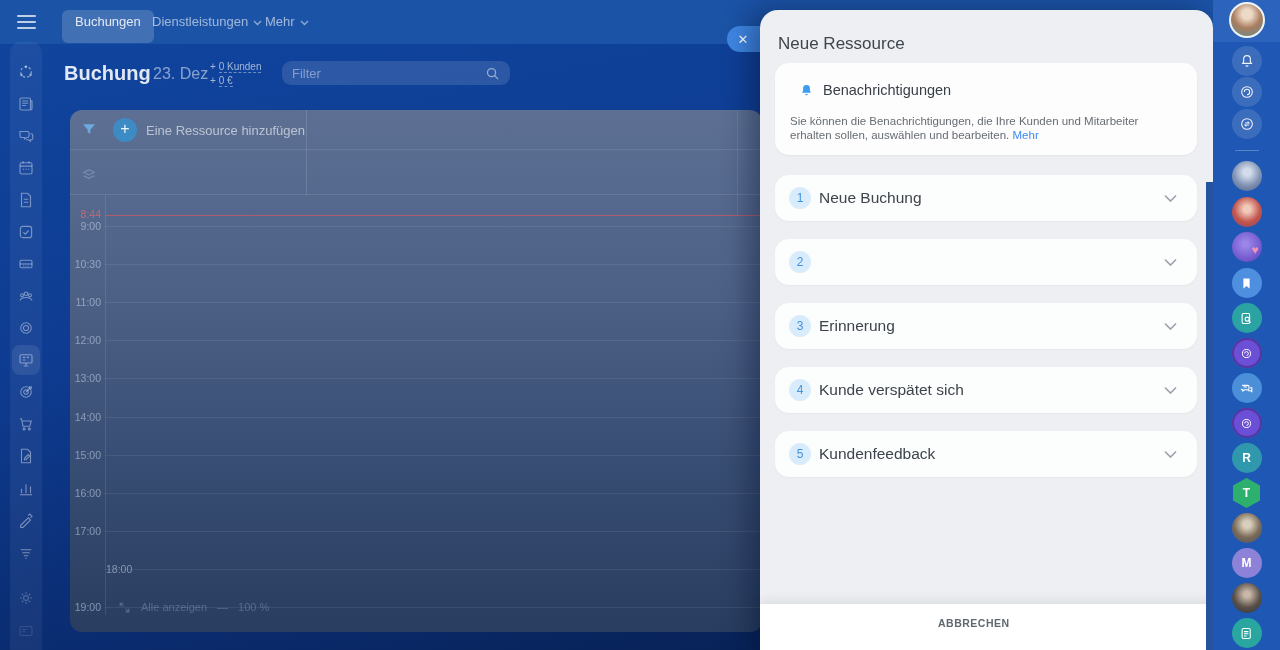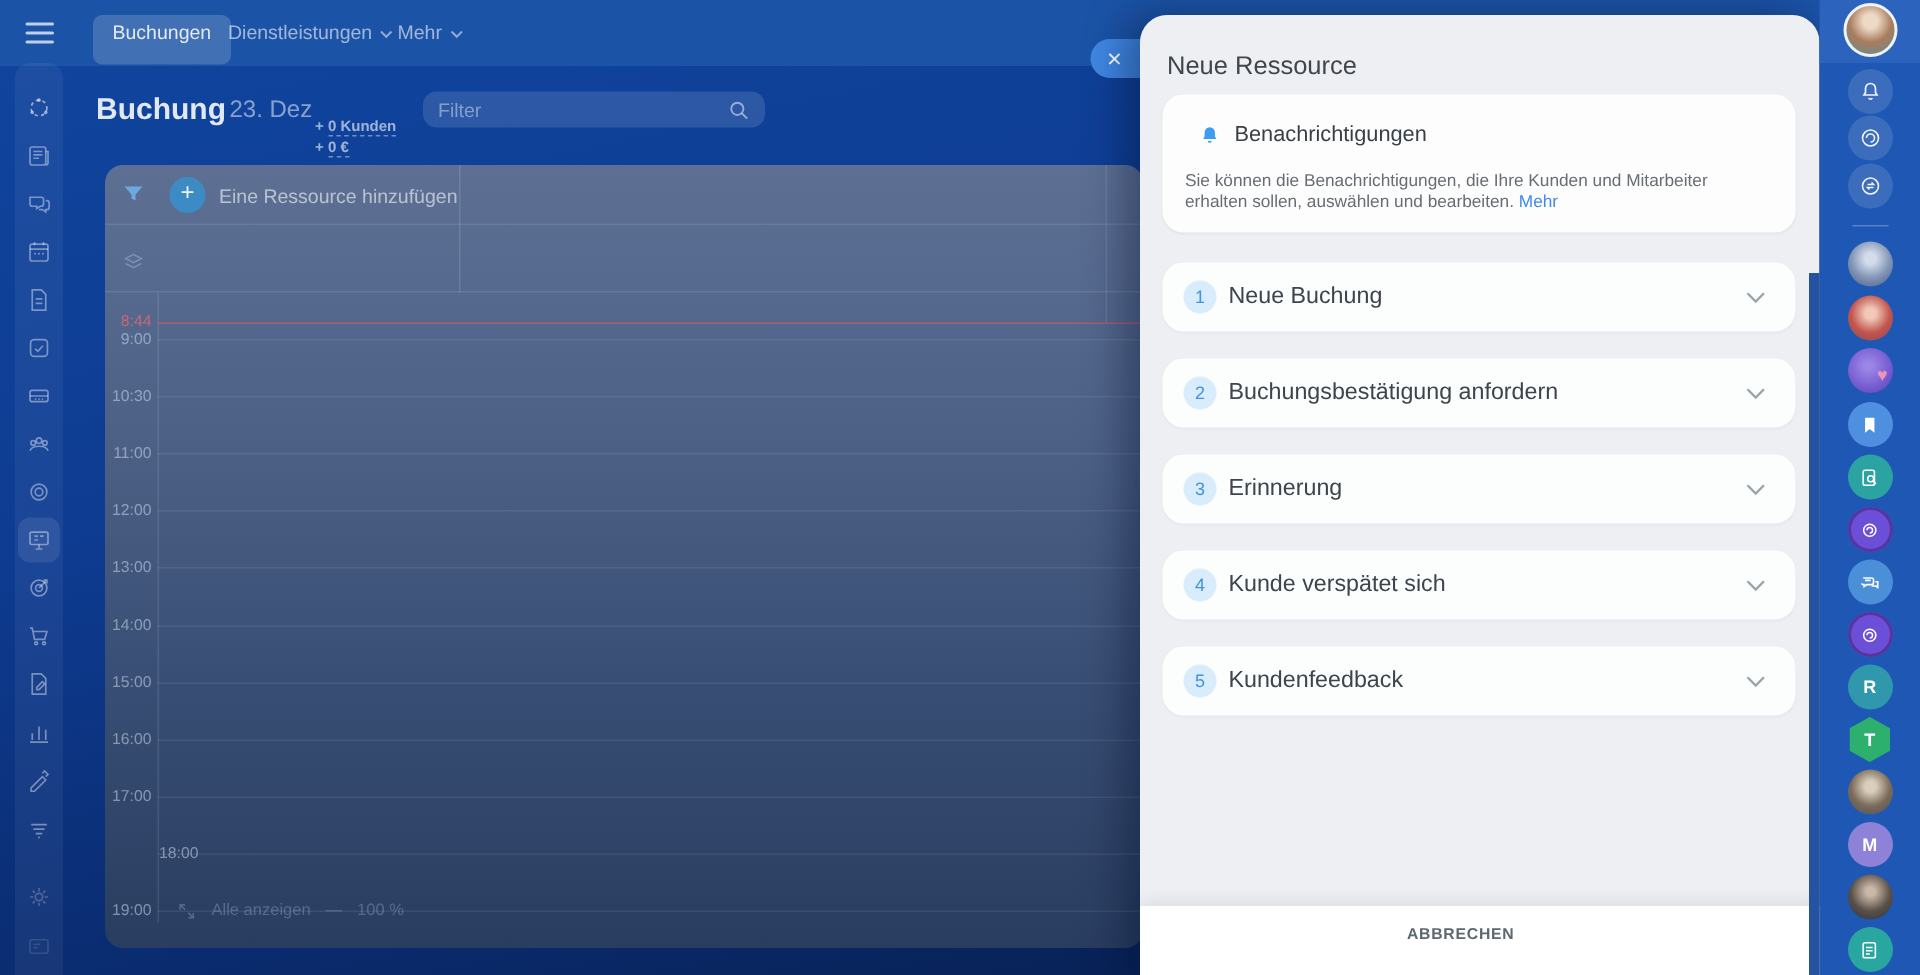--- a/index.html
+++ b/index.html
@@ -14,21 +14,21 @@
   .hamburger { position:absolute; left:17px; top:15px; width:19px; height:14px; display:flex; flex-direction:column; justify-content:space-between; cursor:pointer;}
   .hamburger span { display:block; height:2px; border-radius:1px; background:rgba(255,255,255,.72); }
   .nav-pill { position:absolute; left:62px; top:10px; height:33px; padding:0 13px; line-height:24px;
               background:rgba(255,255,255,.17); border-radius:6px; color:rgba(255,255,255,.85); font-size:13px; }
   .nav-item { position:absolute; top:10px; height:24px; line-height:24px; color:rgba(255,255,255,.58); font-size:13px; display:flex; align-items:center; gap:5px;}
   .nav-item svg { margin-top:1px; }
   .nav-dienst { left:152px; } .nav-mehr { left:265px; }
 
   .page-title { position:absolute; left:64px; top:62px; font-size:20px; font-weight:bold; color:rgba(255,255,255,.88); }
   .page-date  { position:absolute; left:153px; top:65px; font-size:16px; color:rgba(255,255,255,.5); }
-  .counters   { position:absolute; left:210px; top:78px; font-size:10px; color:rgba(255,255,255,.6); line-height:14px;font-weight:bold; }
+  .counters   { position:absolute; left:210px; top:60px; font-size:10px; color:rgba(255,255,255,.6); line-height:14px; }
   .counters .u { border-bottom:1px dashed rgba(255,255,255,.4); }
   .filter-box { position:absolute; left:282px; top:61px; width:228px; height:24px; border-radius:9px;
                 background:rgba(255,255,255,.12); display:flex; align-items:center; padding:0 10px; }
   .filter-box input { flex:1; background:transparent; border:none; outline:none; color:rgba(255,255,255,.8); font-size:13px; font-family:inherit;}
   .filter-box input::placeholder { color:rgba(255,255,255,.42); }
 
   
   .lrail { position:absolute; left:10px; top:42px; width:32px; height:608px;
            background:rgba(255,255,255,.055); border-radius:10px 10px 0 0; }
   .lic { position:absolute; left:7px; width:18px; height:18px; color:rgba(255,255,255,.42); cursor:pointer; }
@@ -356,21 +356,20 @@
 
     <div class="acc" style="top:165px">
       <div class="acc-num">1</div>
       <div class="acc-lbl">Neue Buchung</div>
       <svg class="acc-chev" viewBox="0 0 13 9" fill="none" stroke="currentColor" stroke-width="1.6">
           <path d="M1 1.5L6.5 7 12 1.5"></path>
         </svg>
     </div>
     <div class="acc" style="top:229px">
       <div class="acc-num">2</div>
-      <div class="acc-lbl">Buchungsbestätigung anfordern</div>
       <svg class="acc-chev" viewBox="0 0 13 9" fill="none" stroke="currentColor" stroke-width="1.6">
           <path d="M1 1.5L6.5 7 12 1.5"></path>
         </svg>
     </div>
     <div class="acc" style="top:293px">
       <div class="acc-num">3</div>
       <div class="acc-lbl">Erinnerung</div>
       <svg class="acc-chev" viewBox="0 0 13 9" fill="none" stroke="currentColor" stroke-width="1.6">
           <path d="M1 1.5L6.5 7 12 1.5"></path>
         </svg>

